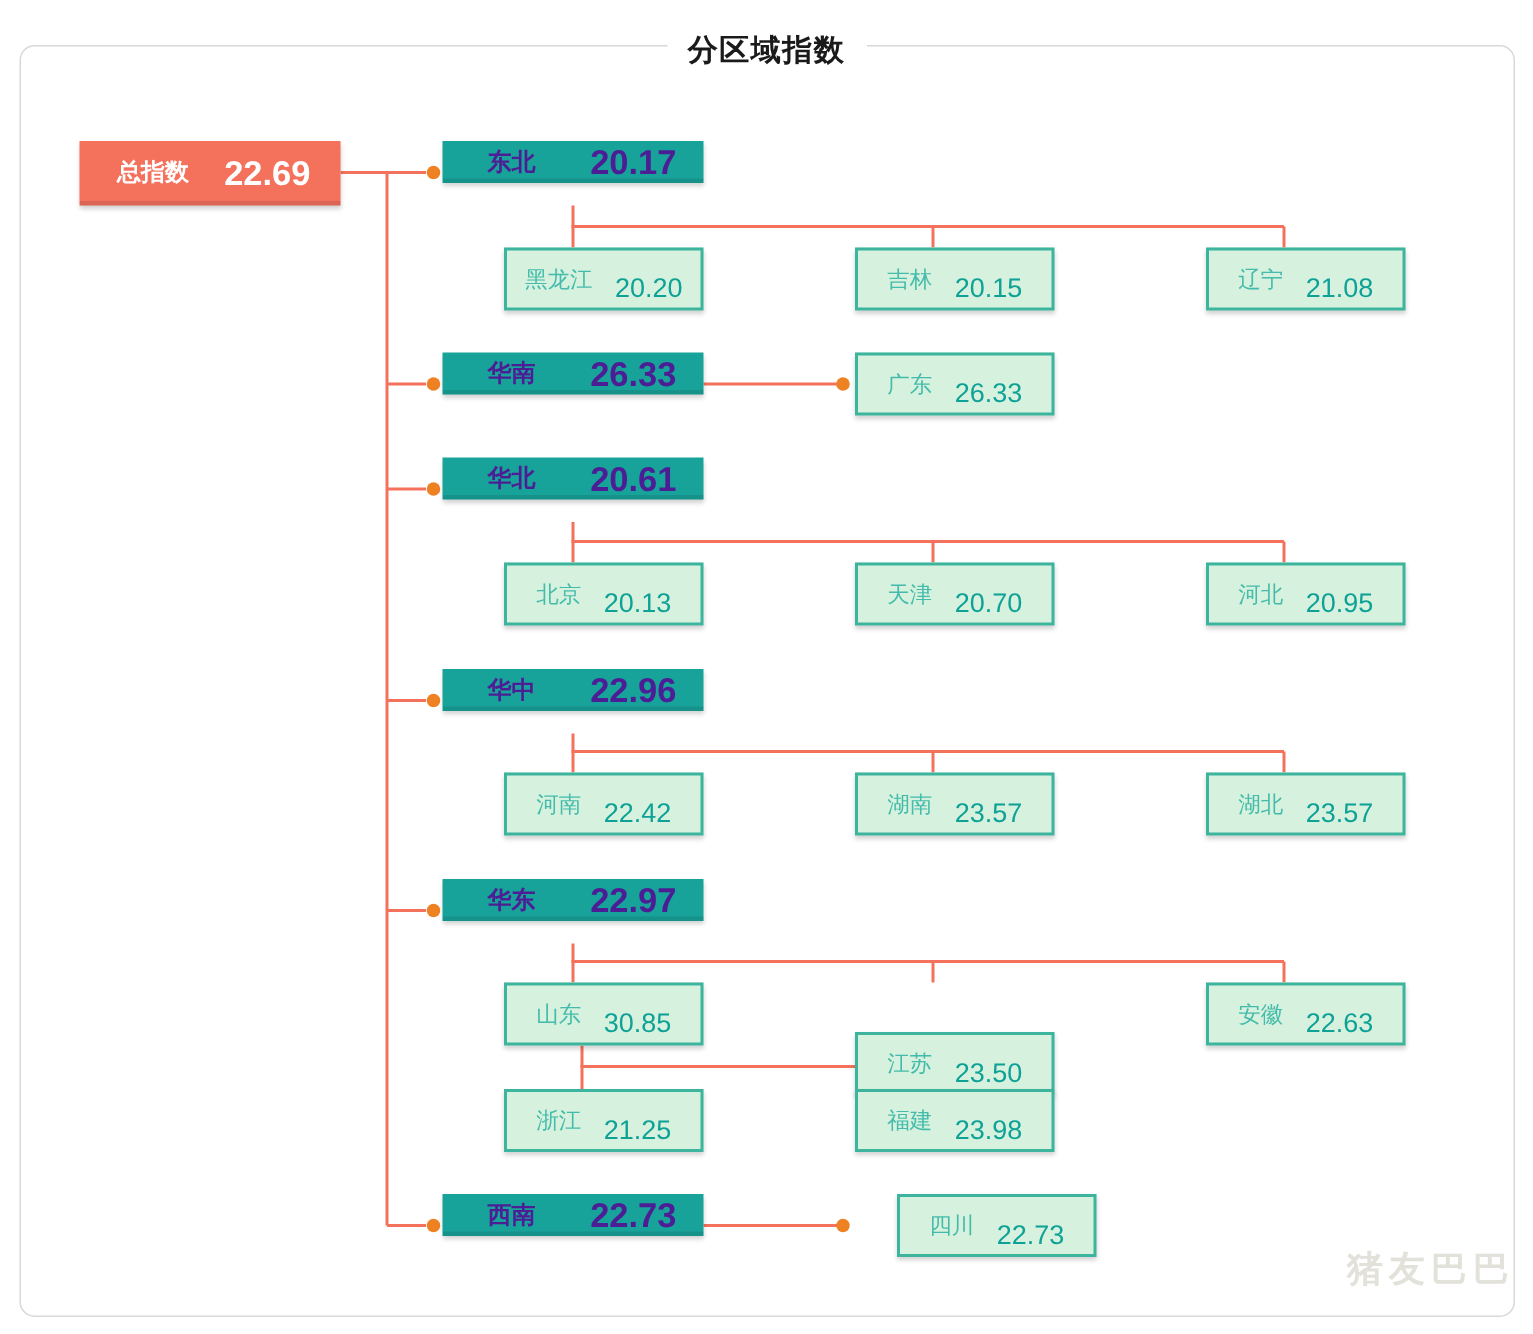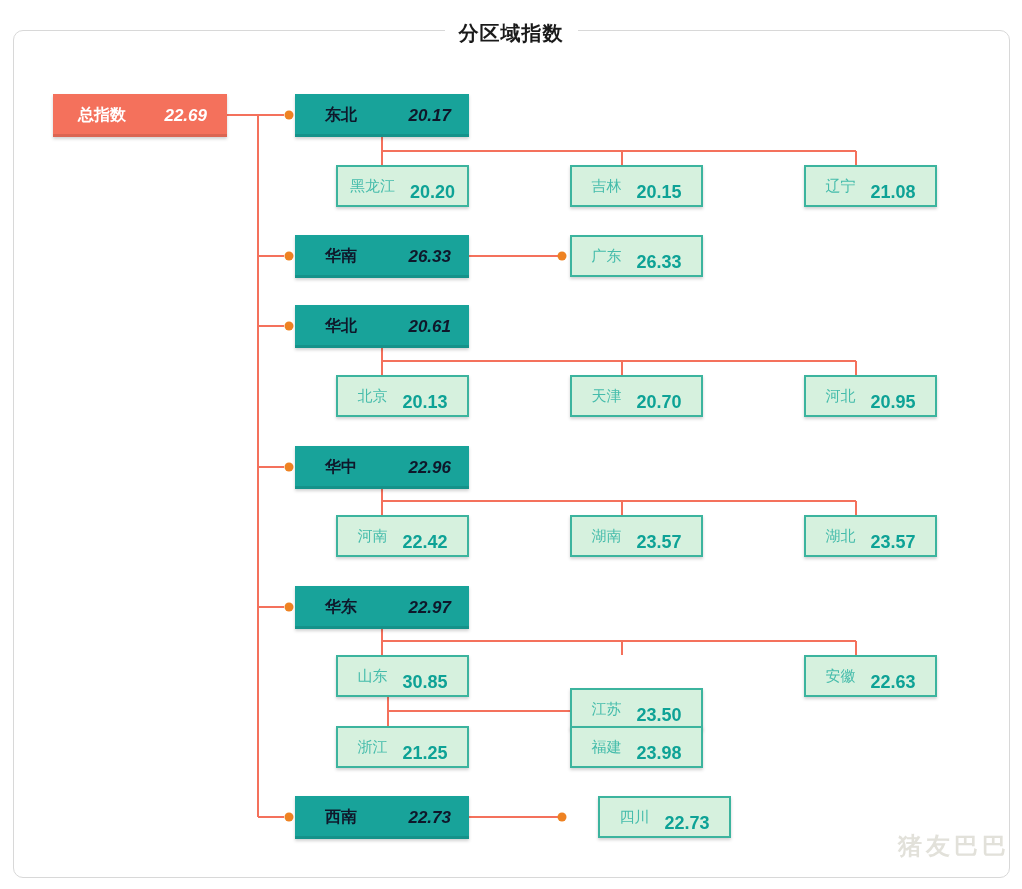--- a/index.html
+++ b/index.html
@@ -32,33 +32,33 @@
   .node{
     position:absolute;z-index:2;display:flex;align-items:center;
     box-sizing:border-box;box-shadow:0 2px 3px rgba(0,0,0,0.18);text-align:right;
   }
   .node.root{
     width:174px;height:43px;background:var(--root-bg);color:#ffffff;
     justify-content:space-between;padding:0 20px 0 25px;
     box-shadow:inset 0 -3px 0 rgba(0,0,0,0.10),0 2px 3px rgba(0,0,0,0.18);
   }
   .node.region{
-    width:174px;height:43px;background:var(--region-bg);color:#0f172a;
+    width:174px;height:28px;background:var(--region-bg);color:#4c1d95;
     justify-content:space-between;padding:0 18px 0 30px;
     box-shadow:inset 0 -3px 0 rgba(0,0,0,0.10),0 2px 3px rgba(0,0,0,0.18);
   }
   .node.root .nlabel,.node.region .nlabel{font-size:16px;font-weight:bold;}
-  .node.root .nvalue,.node.region .nvalue{font-size:17px;font-weight:bold;font-style:italic;}
+  .node.root .nvalue,.node.region .nvalue{font-size:23px;font-weight:bold;}
   .node.child{
     width:133px;height:42px;background:var(--child-bg);
     border:2px solid var(--child-border);
     justify-content:center;gap:15px;
   }
   .node.child .nlabel{font-size:15px;color:var(--child-label);}
-  .node.child .nvalue{font-size:18px;font-weight:bold;color:var(--child-value);margin-top:12px;}
+  .node.child .nvalue{font-size:18px;font-weight:normal;color:var(--child-value);margin-top:12px;}
   .watermark{
     position:absolute;right:12px;top:830px;z-index:4;
     font-size:24px;font-weight:bold;color:var(--watermark-color);
     letter-spacing:4px;opacity:0.85;pointer-events:none;
   }
 </style>
 </head>
 <body>
 
 <div class="panel"></div>

